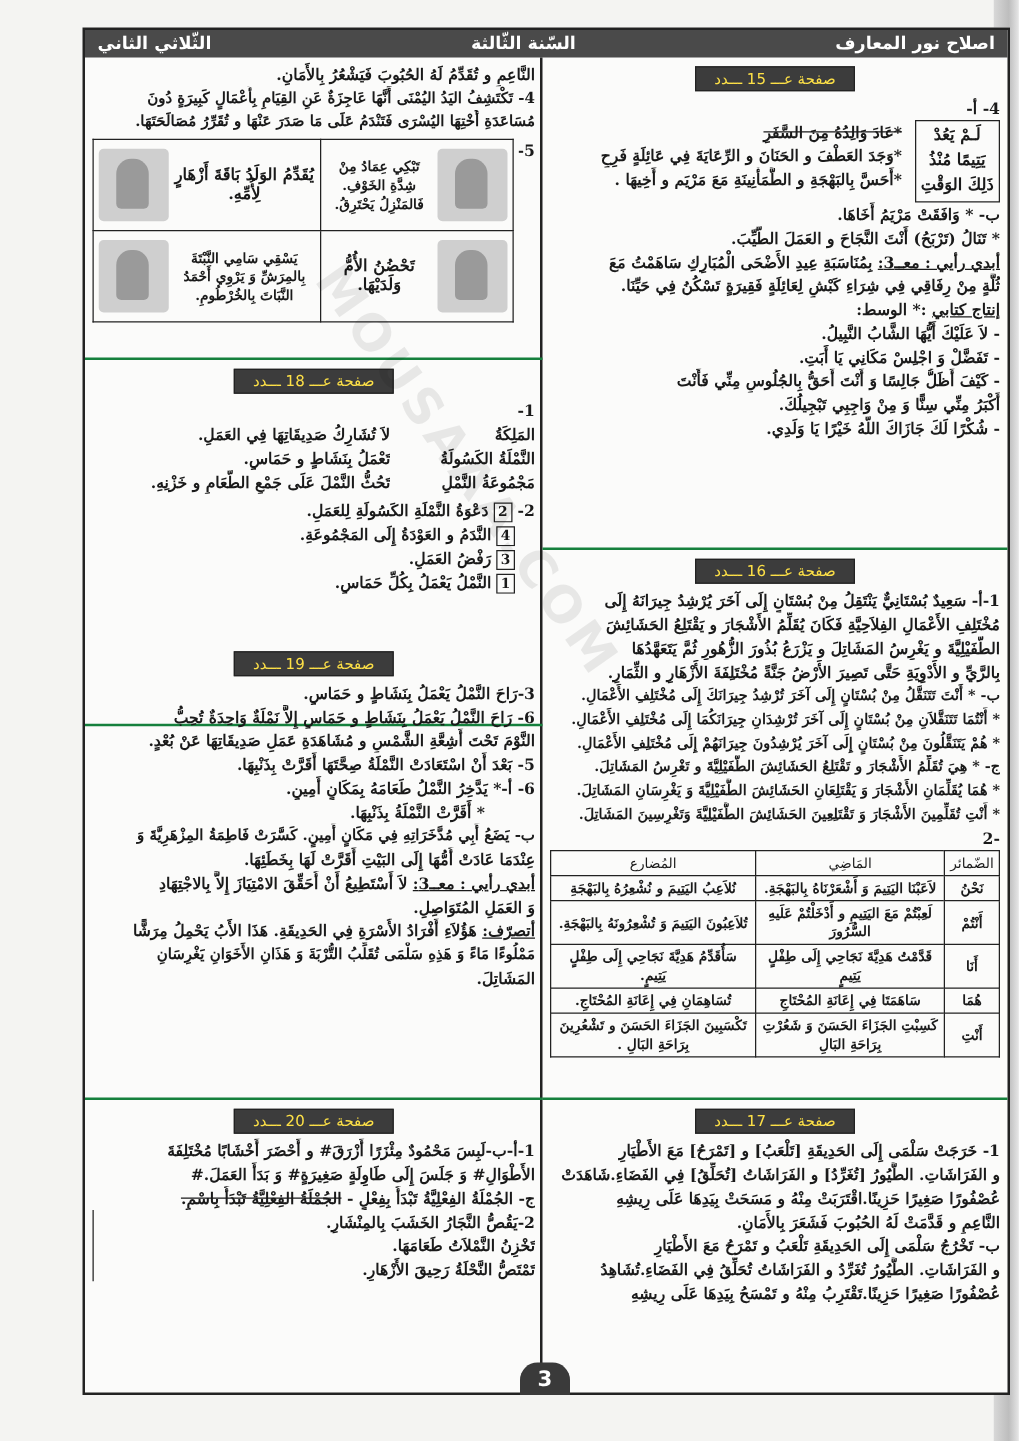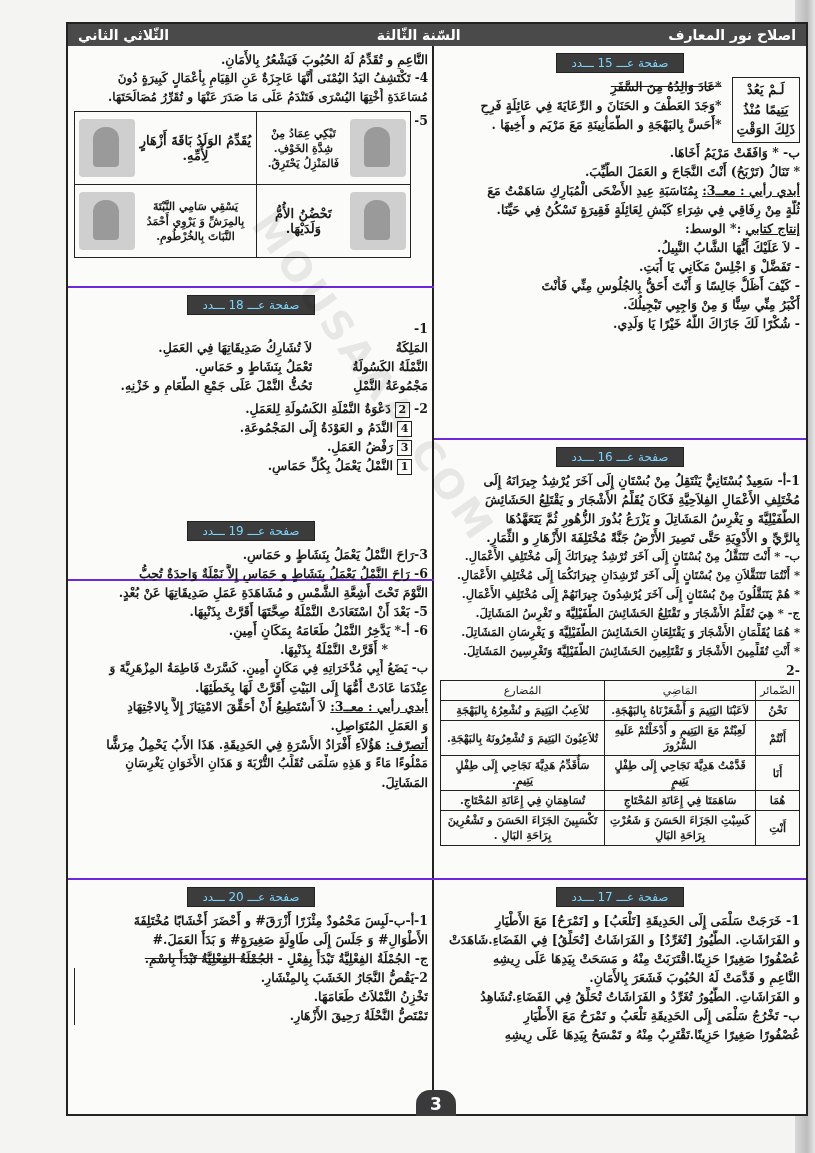--- a/index.html
+++ b/index.html
@@ -3,22 +3,22 @@
 <meta charset="utf-8">
 <style>
   html,body{margin:0;padding:0;}
   body{width:815px;height:1153px;background:#f4f4f2;position:relative;overflow:hidden;font-family:"DejaVu Sans",sans-serif;color:#1a1a1a;}
   .page-edge{position:absolute;right:0;top:0;width:20px;height:1153px;background:linear-gradient(to right,#d8d8d8,#bdbdbd 60%,#e6e6e6);}
   .frame{position:absolute;left:66px;top:22px;width:742px;height:1094px;border:2px solid #222;background:#fbfbfa;box-sizing:border-box;}
   .topbar{position:absolute;left:0;top:0;right:0;height:22px;background:#4a4a4a;color:#fff;direction:rtl;display:flex;align-items:center;justify-content:space-between;padding:0 10px;font-weight:bold;font-size:14px;box-sizing:border-box;}
   .col{position:absolute;top:22px;bottom:0;direction:rtl;box-sizing:border-box;}
   .col-right{right:0;width:374px;border-left:2px solid #222;}
   .col-left{left:0;width:366px;}
-  .section{position:absolute;left:0;right:0;box-sizing:border-box;border-bottom:2px solid #6d28d9;padding:4px 6px 2px 6px;}
-  .sec-title{display:inline-block;background:#3c3c3c;color:#7dd3fc;font-size:12px;padding:2px 14px;border:1px solid #222;margin:0 auto;}
+  .section{position:absolute;left:0;right:0;box-sizing:border-box;border-bottom:2px solid #15803d;padding:4px 6px 2px 6px;}
+  .sec-title{display:inline-block;background:#3c3c3c;color:#fde047;font-size:12px;padding:2px 14px;border:1px solid #222;margin:0 auto;}
   .sec-title-wrap{text-align:center;margin:2px 0 4px 0;}
   .line{font-size:12.5px;line-height:19px;font-weight:bold;white-space:nowrap;overflow:hidden;font-family:"DejaVu Serif",serif;}
   .u{text-decoration:underline;}
   .strike{text-decoration:line-through;}
   table.grid{border-collapse:collapse;width:100%;font-size:11px;font-weight:bold;font-family:"DejaVu Serif",serif;}
   table.grid td,table.grid th{border:1px solid #222;padding:2px 4px;text-align:center;vertical-align:middle;line-height:15px;}
   table.grid th{font-weight:normal;}
   .imgbox{display:flex;align-items:center;gap:4px;}
   .pic{width:56px;height:58px;border-radius:4px;background:#cfcfcf;flex:0 0 auto;position:relative;}
   .pic::after{content:"";position:absolute;left:14px;top:8px;width:26px;height:40px;border-radius:12px 12px 4px 4px;background:#9a9a9a;}
@@ -39,20 +39,21 @@
   <div class="topbar">
     <span>اصلاح نور المعارف</span>
     <span>السّنة الثّالثة</span>
     <span>الثّلاثي الثاني</span>
   </div>
 
   <div class="col col-right">
 
     <div class="section" style="top:0;height:394px;">
       <div class="sec-title-wrap"><span class="sec-title">صفحة عـــ 15 ـــدد</span></div>
+      <div class="line">4- أ-</div>
       <div style="display:flex;direction:rtl;gap:10px;align-items:flex-start;">
         <div class="matchbox">
           <div>لَـمْ يَعُدْ</div>
           <div>يَتِيمًا مُنْذُ</div>
           <div>ذَلِكَ الوَقْتِ</div>
         </div>
         <div style="flex:1;font-size:12px;">
           <div class="line strike">*عَادَ وَالِدُهُ مِنَ السَّفَرِ</div>
           <div class="line">*وَجَدَ العَطْفَ و الحَنَانَ و الرِّعَايَةَ فِي عَائِلَةٍ فَرِحٍ</div>
           <div class="line">*أَحَسَّ بِالبَهْجَةِ و الطُّمَأْنِينَةِ مَعَ مَرْيَم و أَخِيهَا .</div>
@@ -118,22 +119,22 @@
       </tbody>
         </table>
     </div>
 
     <div class="section" style="top:834px;bottom:0;border-bottom:none;">
       <div class="sec-title-wrap"><span class="sec-title">صفحة عـــ 17 ـــدد</span></div>
       <div class="line">1- خَرَجَتْ سَلْمَى إِلَى الحَدِيقَةِ [تَلْعَبُ] و [تَمْرَحُ] مَعَ الأَطْيَارِ</div>
       <div class="line">و الفَرَاشَاتِ. الطُّيُورُ [تُغَرِّدُ] و الفَرَاشَاتُ [تُحَلِّقُ] فِي الفَضَاءِ.شَاهَدَتْ</div>
       <div class="line">عُصْفُورًا صَغِيرًا حَزِينًا.اقْتَرَبَتْ مِنْهُ و مَسَحَتْ بِيَدِهَا عَلَى رِيشِهِ</div>
       <div class="line">النَّاعِمِ و قَدَّمَتْ لَهُ الحُبُوبَ فَشَعَرَ بِالأَمَانِ.</div>
+      <div class="line">ب- تَخْرُجُ سَلْمَى إِلَى الحَدِيقَةِ تَلْعَبُ و تَمْرَحُ مَعَ الأَطْيَارِ</div>
       <div class="line">و الفَرَاشَاتِ. الطُّيُورُ تُغَرِّدُ و الفَرَاشَاتُ تُحَلِّقُ فِي الفَضَاءِ.تُشَاهِدُ</div>
-      <div class="line">ب- تَخْرُجُ سَلْمَى إِلَى الحَدِيقَةِ تَلْعَبُ و تَمْرَحُ مَعَ الأَطْيَارِ</div>
       <div class="line">عُصْفُورًا صَغِيرًا حَزِينًا.تَقْتَرِبُ مِنْهُ و تَمْسَحُ بِيَدِهَا عَلَى رِيشِهِ</div>
     </div>
   </div>
 
   <div class="col col-left">
 
     <div class="section" style="top:0;height:242px;">
       <div class="line">النَّاعِمِ و تُقَدِّمُ لَهُ الحُبُوبَ فَيَشْعُرُ بِالأَمَانِ.</div>
       <div class="line" style="font-size:12px">4- تَكْتَشِفُ اليَدُ اليُمْنَى أَنَّهَا عَاجِزَةٌ عَنِ القِيَامِ بِأَعْمَالٍ كَبِيرَةٍ دُونَ</div>
       <div class="line" style="font-size:12px">مُسَاعَدَةِ أُخْتِهَا اليُسْرَى فَتَنْدَمُ عَلَى مَا صَدَرَ عَنْهَا و تُقَرِّرُ مُصَالَحَتَهَا.</div>

